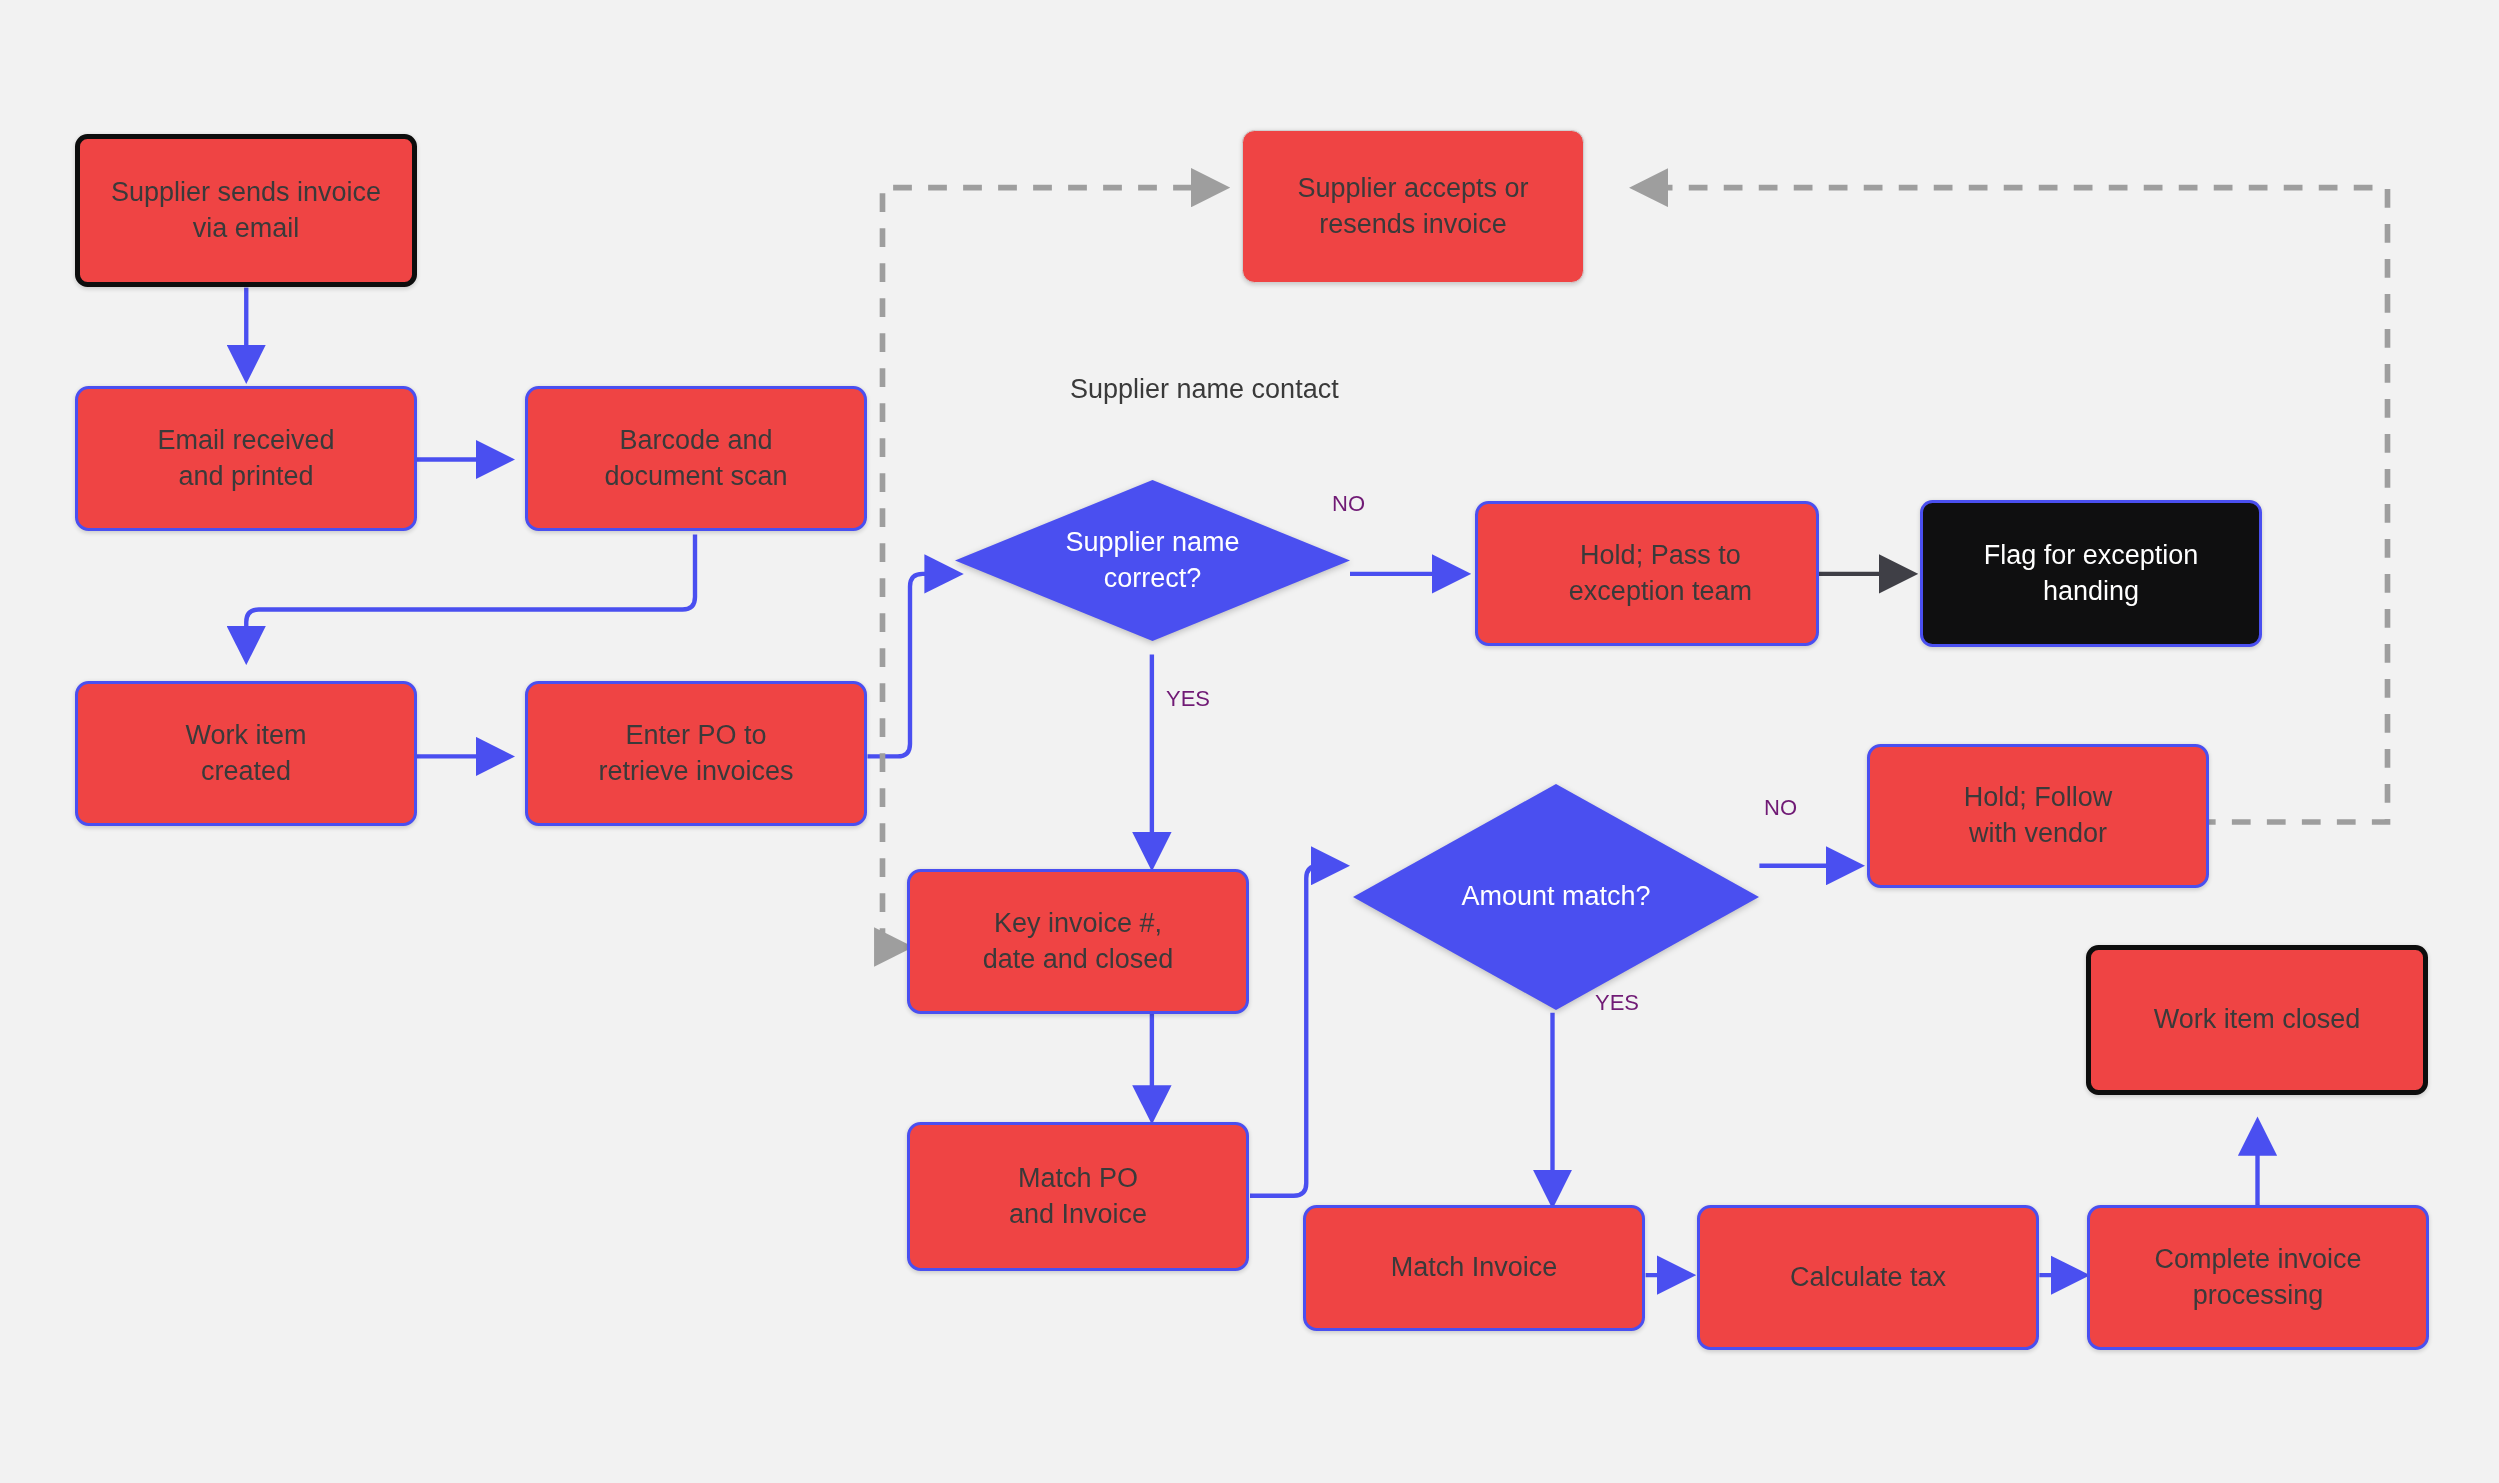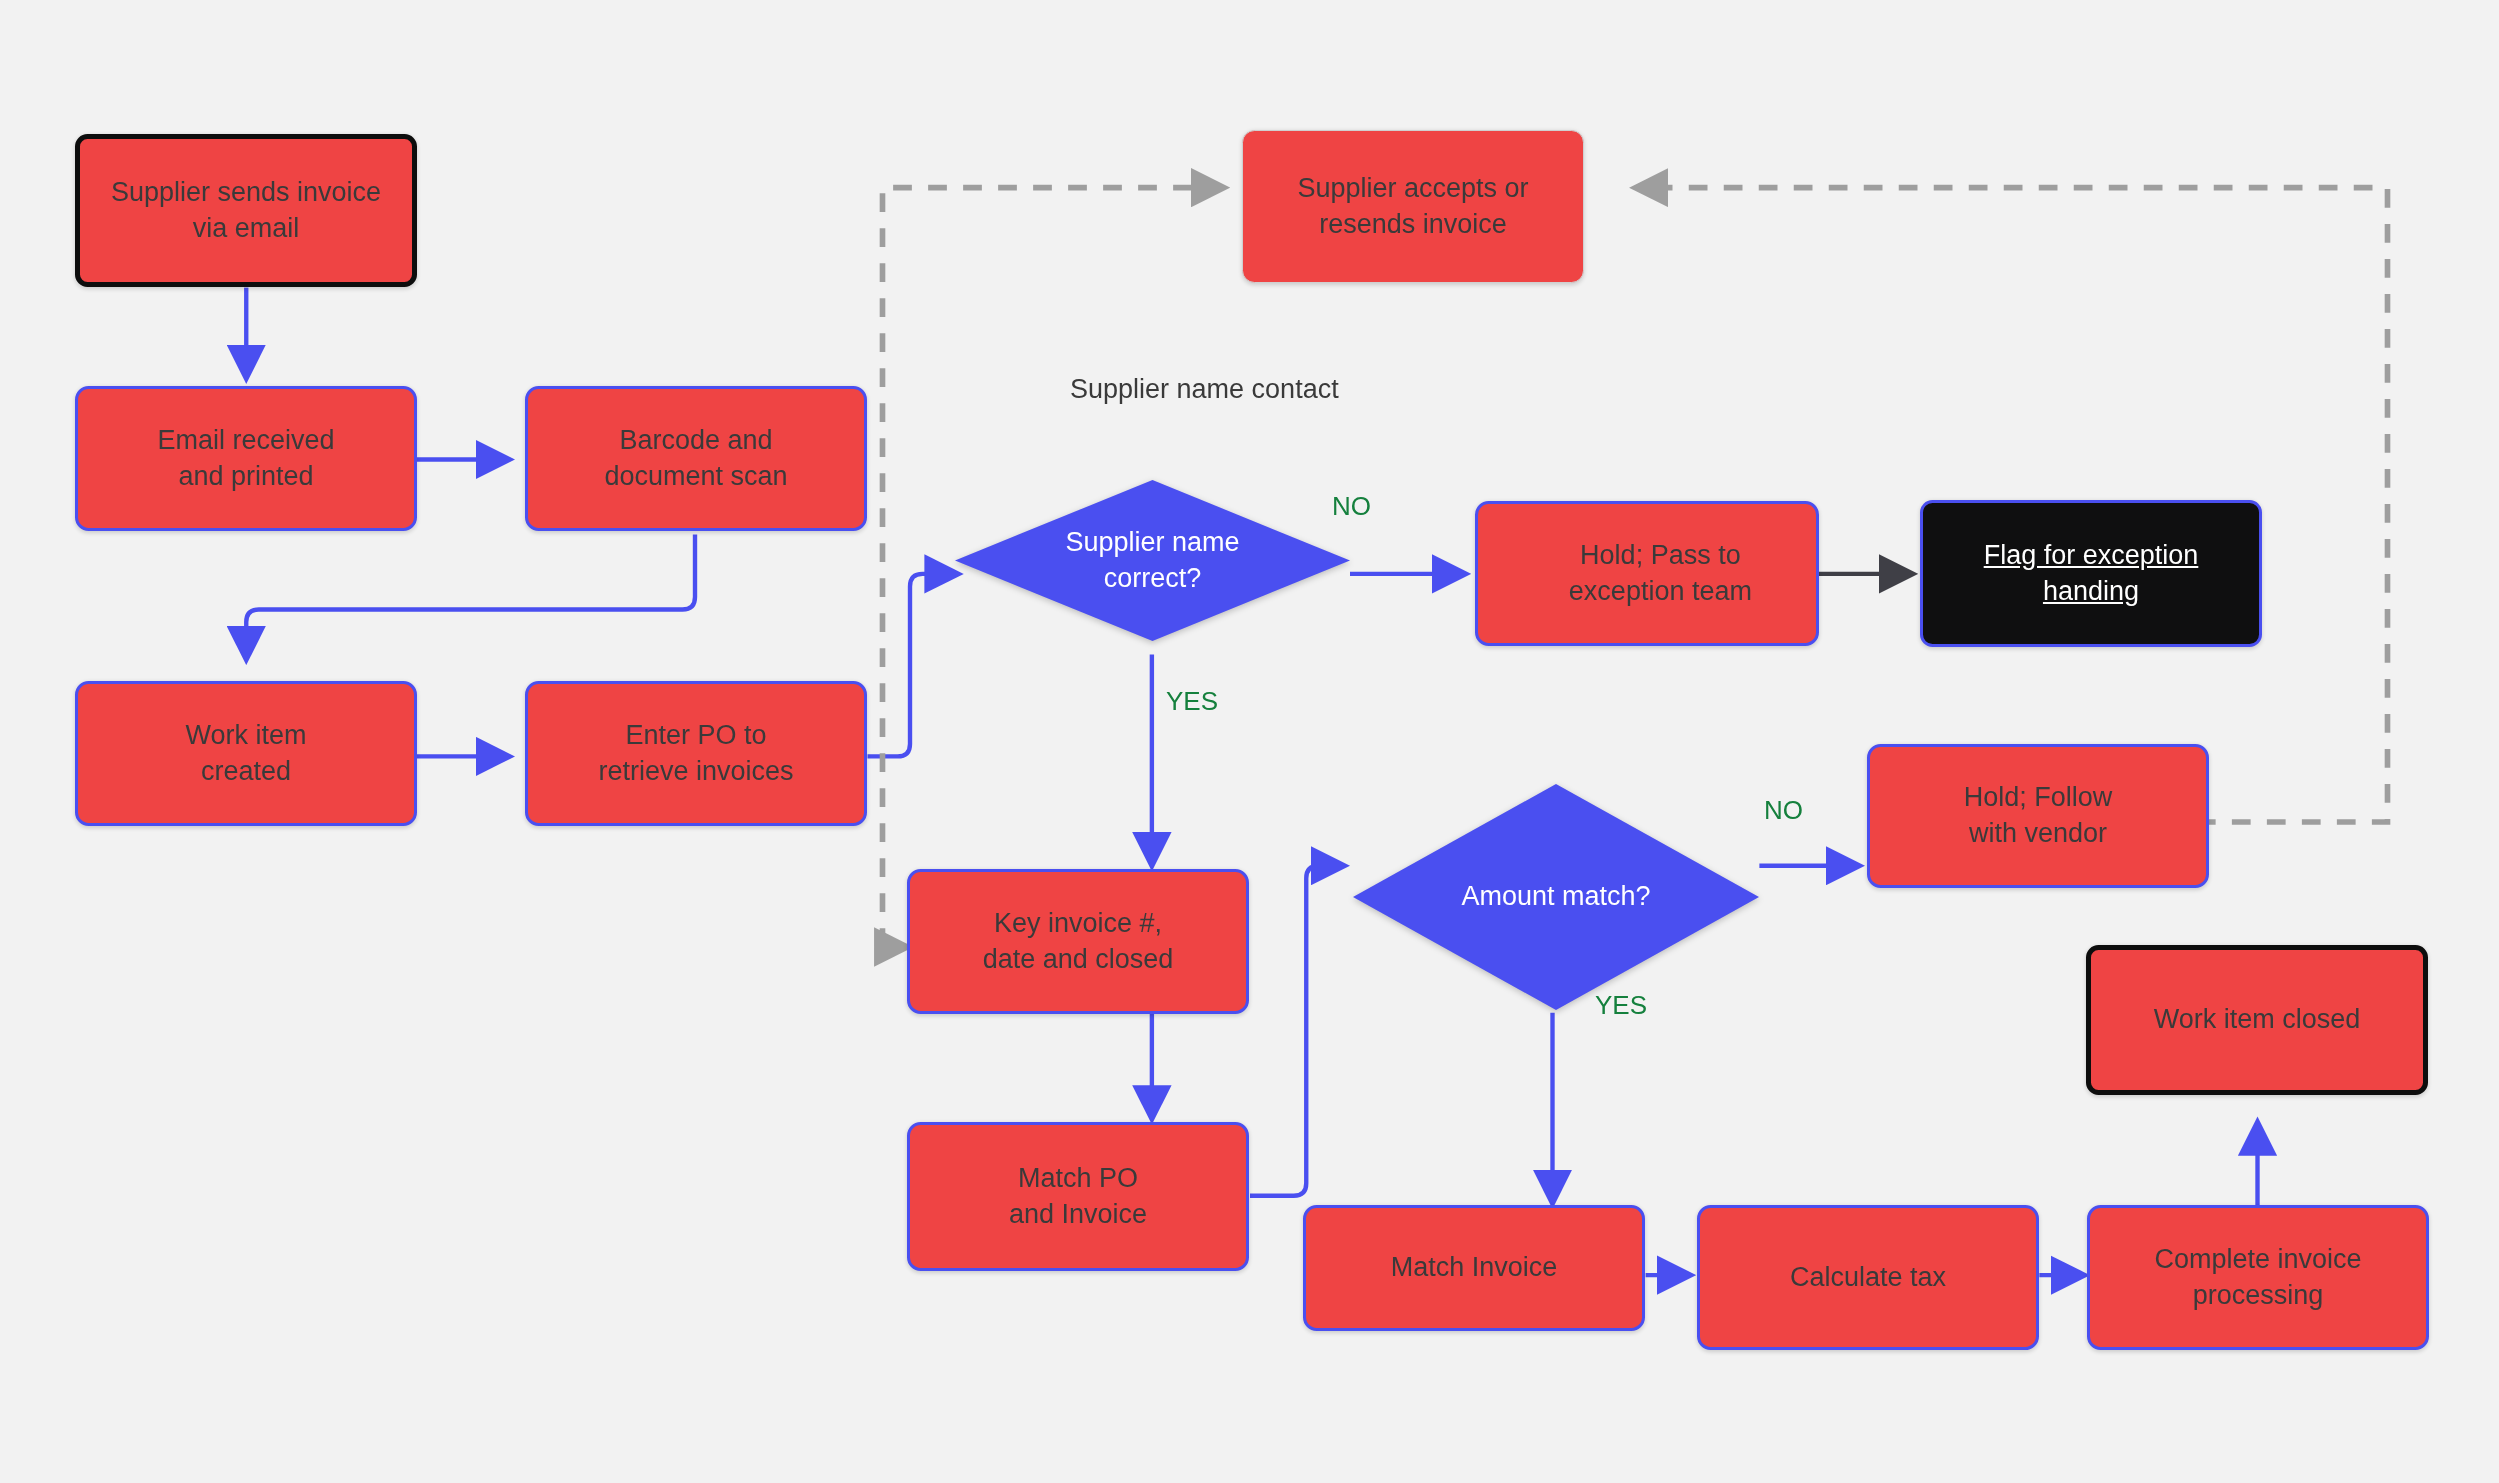--- a/index.html
+++ b/index.html
@@ -46,22 +46,22 @@
   }
   .diamond .dshape{
     position:absolute;left:0;top:0;width:100%;height:100%;
     background:#4a4ff0;
     clip-path:polygon(50% 0%,100% 50%,50% 100%,0% 50%);
   }
   .diamond .dlabel{position:relative;z-index:2;padding:0 6.2px;}
 
   .edge-label{
     position:absolute;
-    font-size:26px;
-    color:#15803d;
+    font-size:22px;
+    color:#701a75;
     white-space:nowrap;
   }
   .free-label{
     position:absolute;
     font-size:27px;
     color:#3a3a3a;
     white-space:nowrap;
   }
 </style>
 </head>
@@ -177,21 +177,21 @@
     </div>
   </div>
 
   <div class="node process" style="left:1475px;top:501px;width:344px;height:145px;padding-left:38px;">
     <div>
       <div>Hold; Pass to</div>
       <div>exception team</div>
     </div>
   </div>
 
-  <div class="node dark" style="left:1920px;top:500px;width:342px;height:147px;text-decoration:underline;">
+  <div class="node dark" style="left:1920px;top:500px;width:342px;height:147px;">
     <div>
       <div>Flag for exception</div>
       <div>handing</div>
     </div>
   </div>
 
   <div class="node process" style="left:907px;top:869px;width:342px;height:145px;">
     <div>
       <div>Key invoice #,</div>
       <div>date and closed</div>

